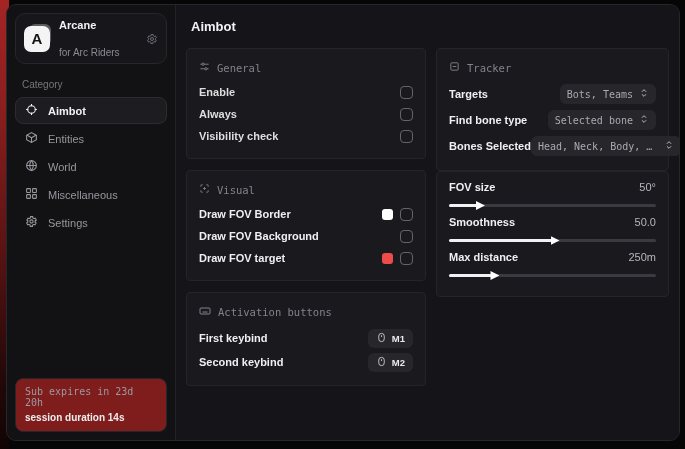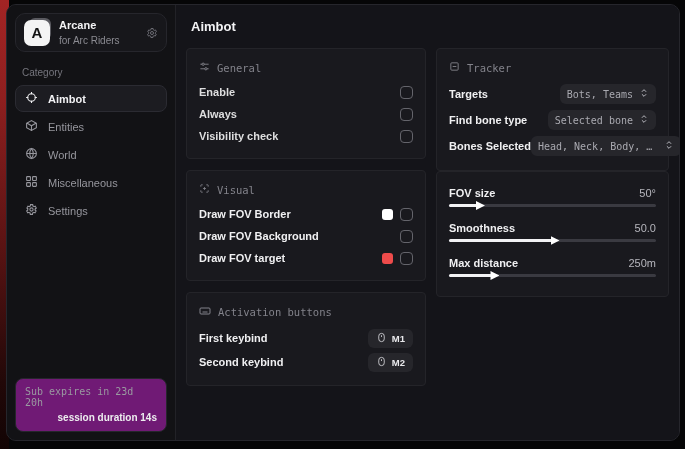--- a/index.html
+++ b/index.html
@@ -17,35 +17,35 @@
   .brand-card { border:1px solid #26262c; background:#17171b; border-radius:10px;
                 padding:5px 8px; display:flex; align-items:center; gap:9px; min-height:36px; }
   .logo-wrap { position:relative; width:26px; height:26px; flex-shrink:0; }
   .logo-back { position:absolute; left:5px; top:-2px; width:22px; height:22px;
                background:#5a5a60; border-radius:6px; }
   .logo { position:absolute; left:0; top:0; width:26px; height:26px; background:#f4f4f4;
           border-radius:7px; display:grid; place-items:center;
           color:#141414; font-weight:bold; font-size:15px; }
   .brand-text { flex:1; min-width:0; }
   .brand-title { font-size:11px; font-weight:bold; color:#f2f2f4; }
-  .brand-sub { font-size:10px; color:#8b8b92; margin-top:4px; }
+  .brand-sub { font-size:10px; color:#8b8b92; margin-top:16px; }
   .icon-btn { color:#6e6e76; display:flex; }
 
   .category { margin:15px 7px 7px; font-size:10px; color:#75757d; }
   .nav { display:flex; flex-direction:column; }
   .nav-item { display:flex; align-items:center; gap:10px; height:27px; padding:0 9px;
               border-radius:8px; font-size:11px; color:#96969d; border:1px solid transparent;
               cursor:pointer; margin-bottom:1px; }
   .nav-item.active { background:#1c1c21; border-color:#2b2b32; color:#f2f2f4; font-weight:bold; }
   .nav-item svg { flex-shrink:0; }
 
   .sidebar-footer { margin-top:auto; border:1px solid #26262c; border-radius:8px;
-                    padding:7px 9px 8px; background:#701a75; }
+                    padding:7px 9px 8px; background:#7f1d1d; }
   .expiry { font-family:"DejaVu Sans Mono", monospace; font-size:10px; color:#9a9aa1; }
-  .session { font-size:10px; font-weight:bold; color:#ededef; margin-top:4px;text-align:right; }
+  .session { font-size:10px; font-weight:bold; color:#ededef; margin-top:4px; }
 
   
   .main { flex:1; background:#141419; padding:12px 10px 12px 10px; display:flex; flex-direction:column; overflow:hidden; }
   .page-title { font-size:13px; font-weight:bold; color:#f4f4f6; margin:2px 0 14px 5px; }
   .columns { display:flex; gap:10px; align-items:flex-start; }
   .col-left { width:240px; display:flex; flex-direction:column; gap:11px; flex-shrink:0; }
   .col-right { flex:1; display:flex; flex-direction:column; min-width:0; }
 
   .card { background:#19191e; border:1px solid #242429; border-radius:4px; padding:9px 12px 11px; }
   .card-header { display:flex; align-items:center; gap:7px; color:#83838b;
@@ -64,21 +64,21 @@
   .keybtn svg { color:#c9c9ce; }
 
   .dropdown { display:flex; align-items:center; gap:6px; background:#26262b; border-radius:6px;
               padding:4px 7px; font-family:"DejaVu Sans Mono", monospace; font-size:10px;
               color:#a9a9b0; cursor:pointer; max-width:150px; }
   .dropdown .dd-text { overflow:hidden; text-overflow:ellipsis; white-space:nowrap; }
   .dropdown svg { flex-shrink:0; color:#babac0; }
 
   .slider-group { margin-bottom:9px; }
   .slider-group:last-child { margin-bottom:8px; }
-  .slider-head { display:flex; justify-content:space-between; align-items:flex-end; height:18px; margin-bottom:5px; }
+  .slider-head { display:flex; justify-content:space-between; align-items:flex-start; height:18px; margin-bottom:5px; }
   .slider-value { font-size:11px; color:#b6b6bd; }
   .track { position:relative; height:3px; background:#3a3a41; border-radius:2px; }
   .fill { position:absolute; left:0; top:0; height:3px; background:#f2f2f4; border-radius:2px; }
   .thumb { position:absolute; top:-3px; width:9px; height:9px; background:#ffffff; margin-left:-2px;
            clip-path:polygon(0 0, 100% 50%, 0 100%); }
 </style>
 </head>
 <body>
 
 <div class="stage">

